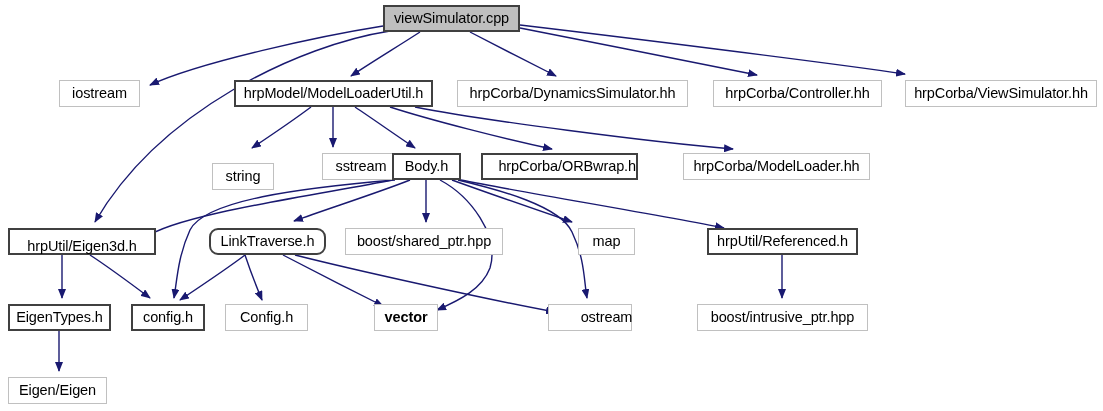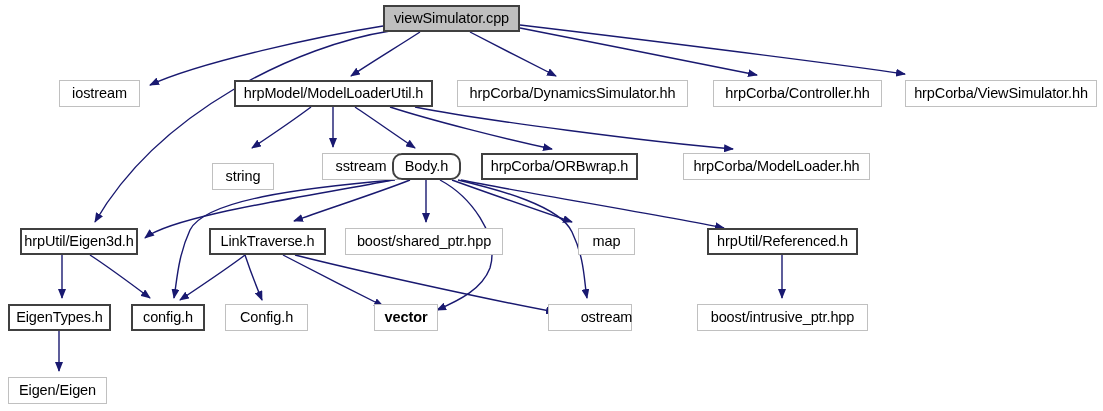--- a/index.html
+++ b/index.html
@@ -106,33 +106,33 @@
       </div>
       <div class="node" style="left: 905px; top: 80px; width: 192px; height: 27px;">
         <span>hrpCorba/ViewSimulator.hh</span>
       </div>
       <div class="node" style="left: 212px; top: 163px; width: 62px; height: 27px;">
         <span>string</span>
       </div>
       <div class="node" style="left: 294px; top: 153px; width: 78px; height: 27px; margin-left: 28px;">
         <span>sstream</span>
       </div>
-      <div class="node bold" style="left: 392px; top: 153px; width: 69px; height: 27px; border-radius: 10px;">
+      <div class="node bold" style="left: 392px; top: 153px; width: 69px; height: 27px;">
         <span>Body.h</span>
       </div>
-      <div class="node bold" style="left: 481px; top: 153px; width: 157px; height: 27px;">
+      <div class="node bold" style="left: 481px; top: 153px; width: 157px; height: 27px; justify-content: flex-end;">
         <span>hrpCorba/ORBwrap.h</span>
       </div>
       <div class="node" style="left: 663px; top: 153px; width: 187px; height: 27px; margin-left: 20px;">
         <span>hrpCorba/ModelLoader.hh</span>
       </div>
-      <div class="node bold" style="left: 20px; top: 228px; width: 118px; height: 27px;">
+      <div class="node bold" style="left: 8px; top: 228px; width: 148px; height: 27px; align-items: flex-end;">
         <span>hrpUtil/Eigen3d.h</span>
       </div>
-      <div class="node bold" style="left: 209px; top: 228px; width: 117px; height: 27px;">
+      <div class="node bold" style="left: 209px; top: 228px; width: 117px; height: 27px; border-radius: 9px;">
         <span>LinkTraverse.h</span>
       </div>
       <div class="node" style="left: 345px; top: 228px; width: 158px; height: 27px;">
         <span>boost/shared_ptr.hpp</span>
       </div>
       <div class="node" style="left: 578px; top: 228px; width: 57px; height: 27px;">
         <span>map</span>
       </div>
       <div class="node bold" style="left: 707px; top: 228px; width: 151px; height: 27px;">
         <span>hrpUtil/Referenced.h</span>

